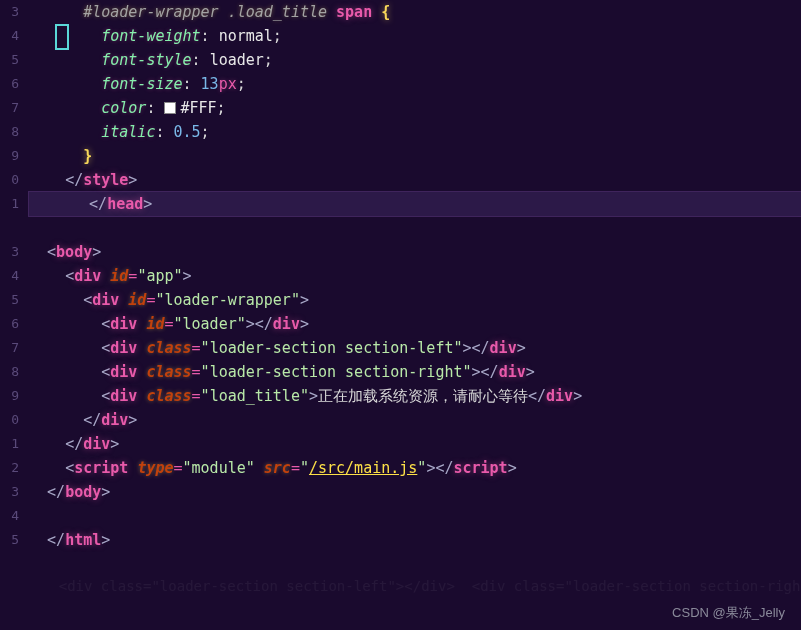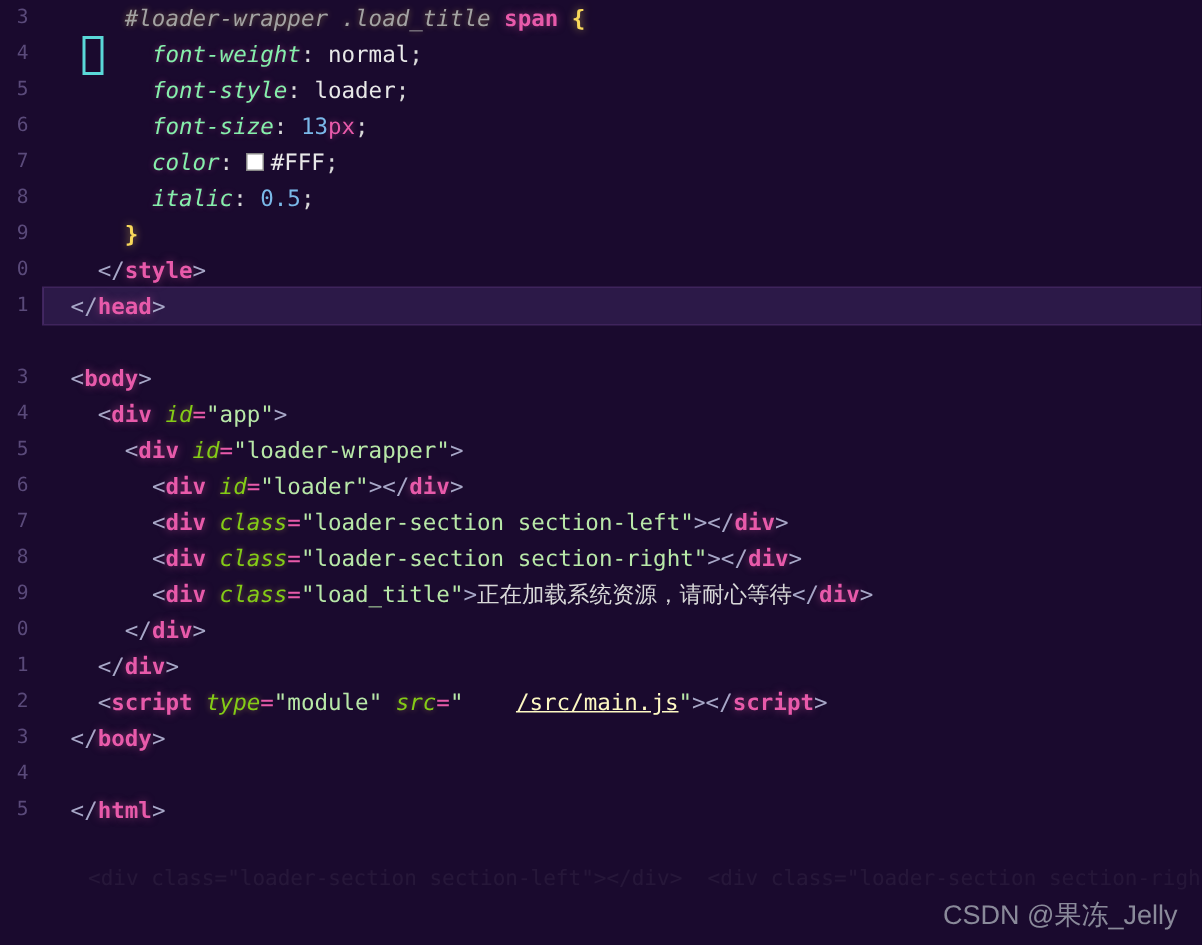--- a/index.html
+++ b/index.html
@@ -36,20 +36,21 @@
 .line {
   height: 24px;
   line-height: 24px;
   white-space: pre;
   color: #d8d8d8;
   position: relative;
 }
 .line.highlight {
   background: rgba(100, 70, 150, 0.25);
   box-shadow: 0 0 0 1px rgba(150, 100, 200, 0.3);
+  padding-left: 42px;
 }
 .cursor-beam {
   position: absolute;
   left: 30px;
   top: 26px;
   width: 14px;
   height: 22px;
   border-left: 2px solid #5ad8d8;
   border-right: 2px solid #5ad8d8;
   pointer-events: none;
@@ -67,42 +68,42 @@
 .cursor-beam::after { bottom: -2px; }
 .c-sel { color: #a3a3a3; font-style: italic; text-shadow: 0 0 4px rgba(248,216,90,0.4); }
 .c-prop { color: #86efac; font-style: italic; text-shadow: 0 0 4px rgba(232,90,170,0.4); }
 .c-val { color: #e8e8e8; }
 .c-num { color: #7ab8e8; }
 .c-unit { color: #e85aaa; font-weight: normal; text-shadow: 0 0 4px rgba(232,90,170,0.4); }
 .c-brace { color: #f8d85a; font-weight: bold; text-shadow: 0 0 6px rgba(248,216,90,0.6); }
 .c-punct { color: #d8d8d8; }
 .c-tag { color: #e85aaa; font-weight: bold; text-shadow: 0 0 6px rgba(232,90,170,0.5); }
 .c-bracket { color: #a8a8c8; }
-.c-attr { color: #84cc16; font-style: italic; text-shadow: 0 0 4px rgba(248,216,90,0.4); }
+.c-attr { color: #c2410c; font-style: italic; text-shadow: 0 0 4px rgba(248,216,90,0.4); font-weight: bold; }
 .c-eq { color: #e85aaa; }
 .c-str { color: #b8e8a8; }
 .c-text { color: #d8d8d8; text-align: right; }
-.c-url { color: #fef9c3; text-decoration: underline; margin-left: 35px; }
+.c-url { color: #fde047; text-decoration: underline; }
 .swatch {
   display: inline-block;
   width: 12px;
   height: 12px;
   background: #FFF;
   border: 1px solid #888;
   vertical-align: middle;
   margin-right: 4px;
   position: relative;
   top: -1px;
 }
 .watermark {
   position: absolute;
   bottom: 8px;
   right: 16px;
   color: #8a8a9a;
-  font-size: 18px;
+  font-size: 13px;
   font-family: sans-serif;
   z-index: 10;
 }
 .ghost-bg {
   position: absolute;
   bottom: 22px;
   left: 0;
   right: 0;
   height: 30px;
   opacity: 0.05;

